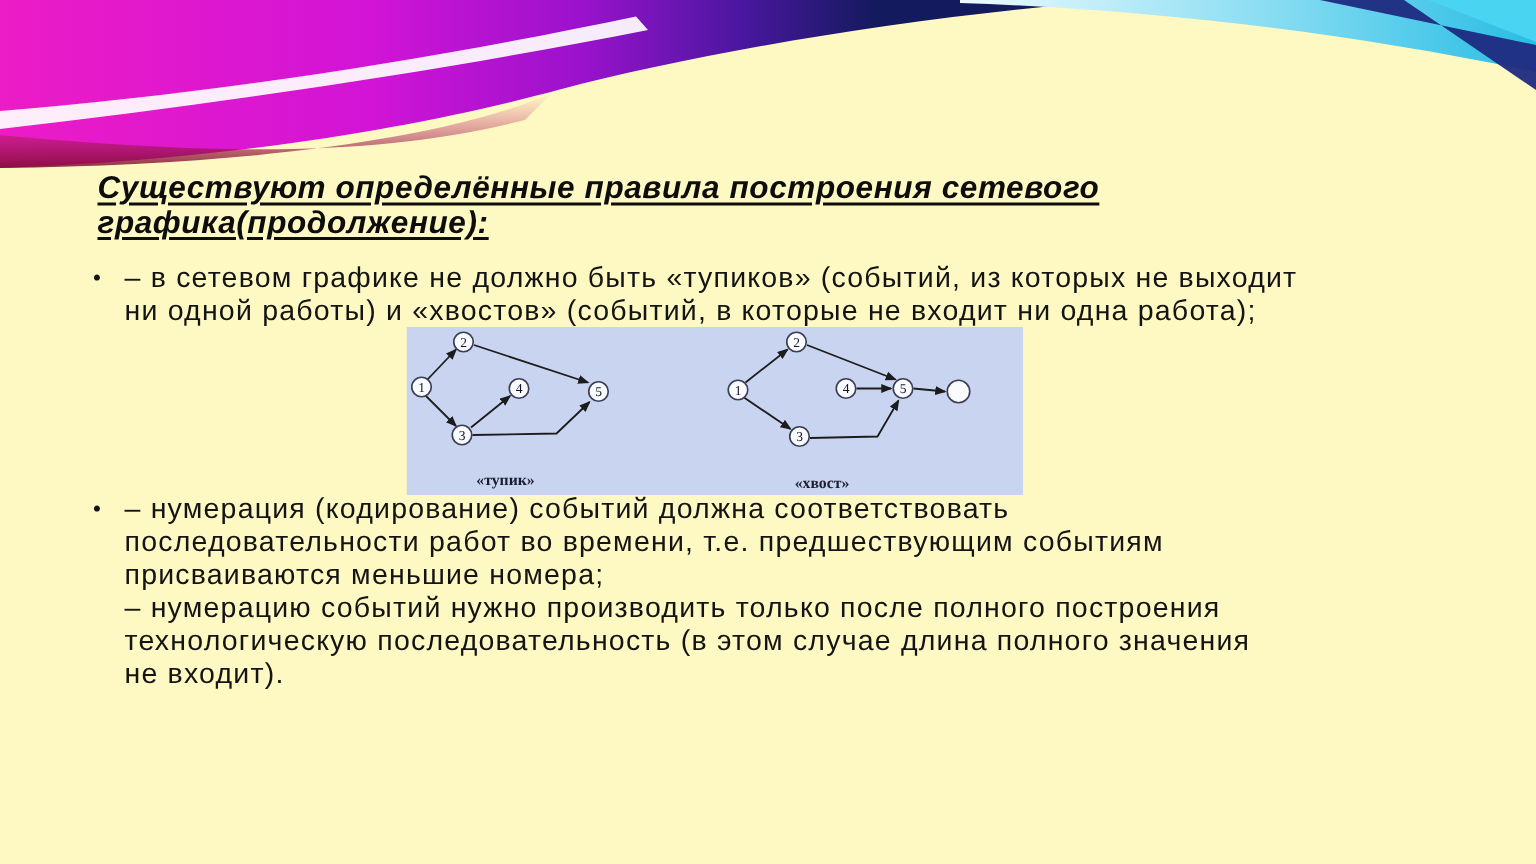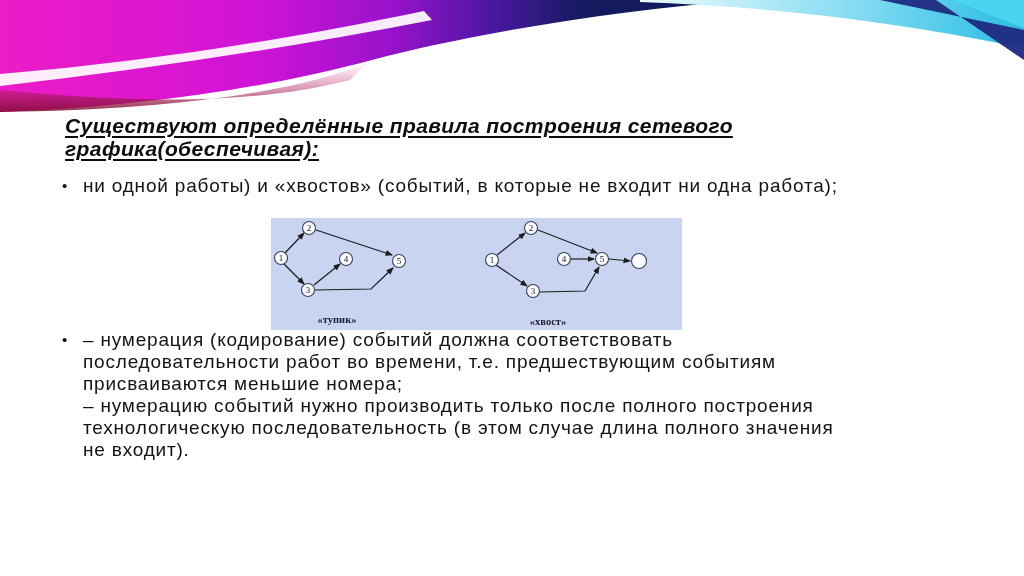--- a/index.html
+++ b/index.html
@@ -1,17 +1,17 @@
 <!DOCTYPE html>
 <html><head>
 <meta charset="utf-8">
 <style>
   html,body{margin:0;padding:0;background:#888;}
   #slide{
-    position:relative;width:1024px;height:576px;background:#ffffff;
+    position:relative;width:1024px;height:576px;background:#fef9c3;
     overflow:hidden;font-family:"Liberation Sans",sans-serif;color:#111;
   }
   .banner{position:absolute;top:0;left:0;width:1024px;height:125px;display:block;}
   .title-block{
     position:absolute;left:65px;top:114px;width:920px;
     font-size:21px;font-weight:bold;font-style:italic;line-height:23px;
     letter-spacing:0.4px;color:#0d0d0d;
   }
   .title-block .tline{text-decoration:underline;text-underline-offset:3px;}
   .bullet-block{position:absolute;left:60px;width:930px;font-size:19px;line-height:22px;letter-spacing:0.8px;color:#141414;}
@@ -50,26 +50,27 @@
     <path d="M0,0 H748 C615,10 470,34 372,60 C282,84 160,106 0,112 Z" fill="url(#gPink)"></path>
     <path d="M0,90 C150,104 255,104 350,80 L368,62 C300,92 170,110 0,112 Z" fill="url(#gRed)" opacity="0.85"></path>
     <path d="M0,86 C155,68 300,46 432,20 L424,11 C295,38 148,62 0,74 Z" fill="#ffffff" opacity="0.92"></path>
     <path d="M640,2 C760,6 890,20 1024,48 V0 H640 Z" fill="url(#gCyan)"></path>
     <path d="M880,0 H936 L1024,60 V30 Z" fill="#1f2a80" opacity="0.95"></path>
     <path d="M952,0 H1024 V28 Z" fill="#49d4f2"></path>
   </svg>
 
   <div class="title-block">
     <div class="tline">Существуют определённые правила построения сетевого</div>
-    <div class="tline">графика(обеспечивая):</div>
+    <div class="tline">графика(продолжение):</div>
   </div>
 
   <div class="bullet-block" id="bullet1">
     <span class="bullet-dot">•</span>
     <div class="blines">
+      <div class="bline">– в сетевом графике не должно быть «тупиков» (событий, из которых не выходит</div>
       <div class="bline">ни одной работы) и «хвостов» (событий, в которые не входит ни одна работа);</div>
     </div>
   </div>
 
   <div class="diagram-wrap">
     <svg width="411" height="112" viewBox="0 0 411 112">
       <defs>
         <marker id="arr" markerWidth="9" markerHeight="8" refX="6.5" refY="3" orient="auto" markerUnits="userSpaceOnUse">
           <path d="M0,0 L7.5,3 L0,6 Z" fill="#1c1c1c"></path>
         </marker>

